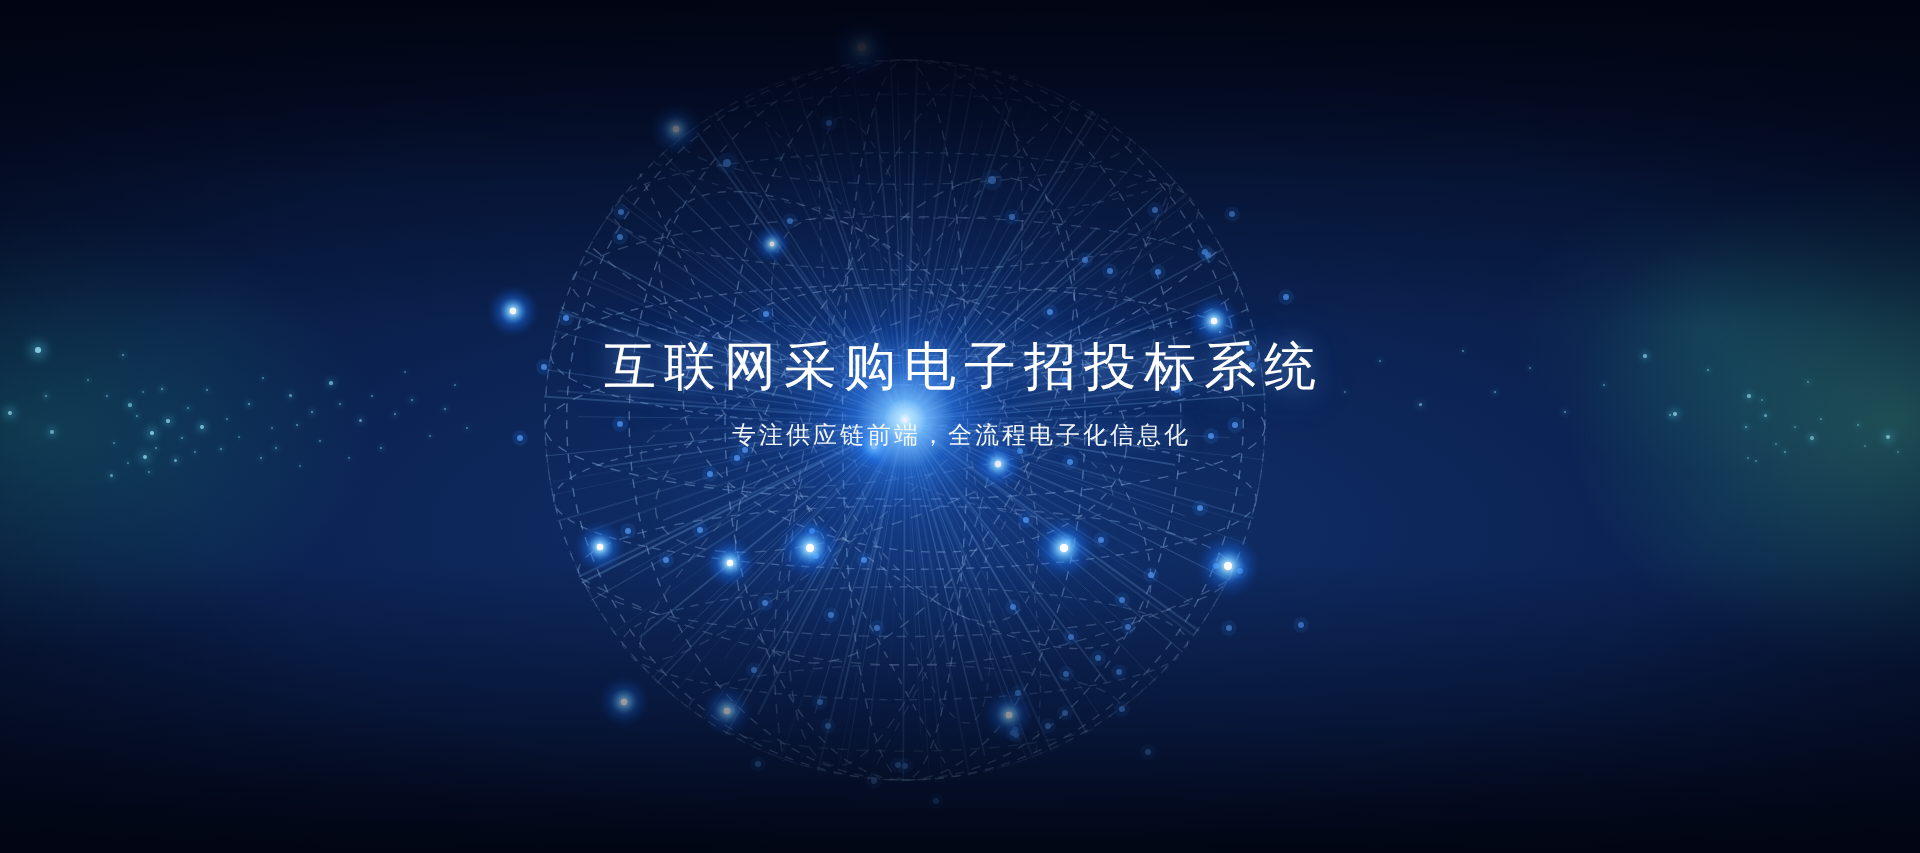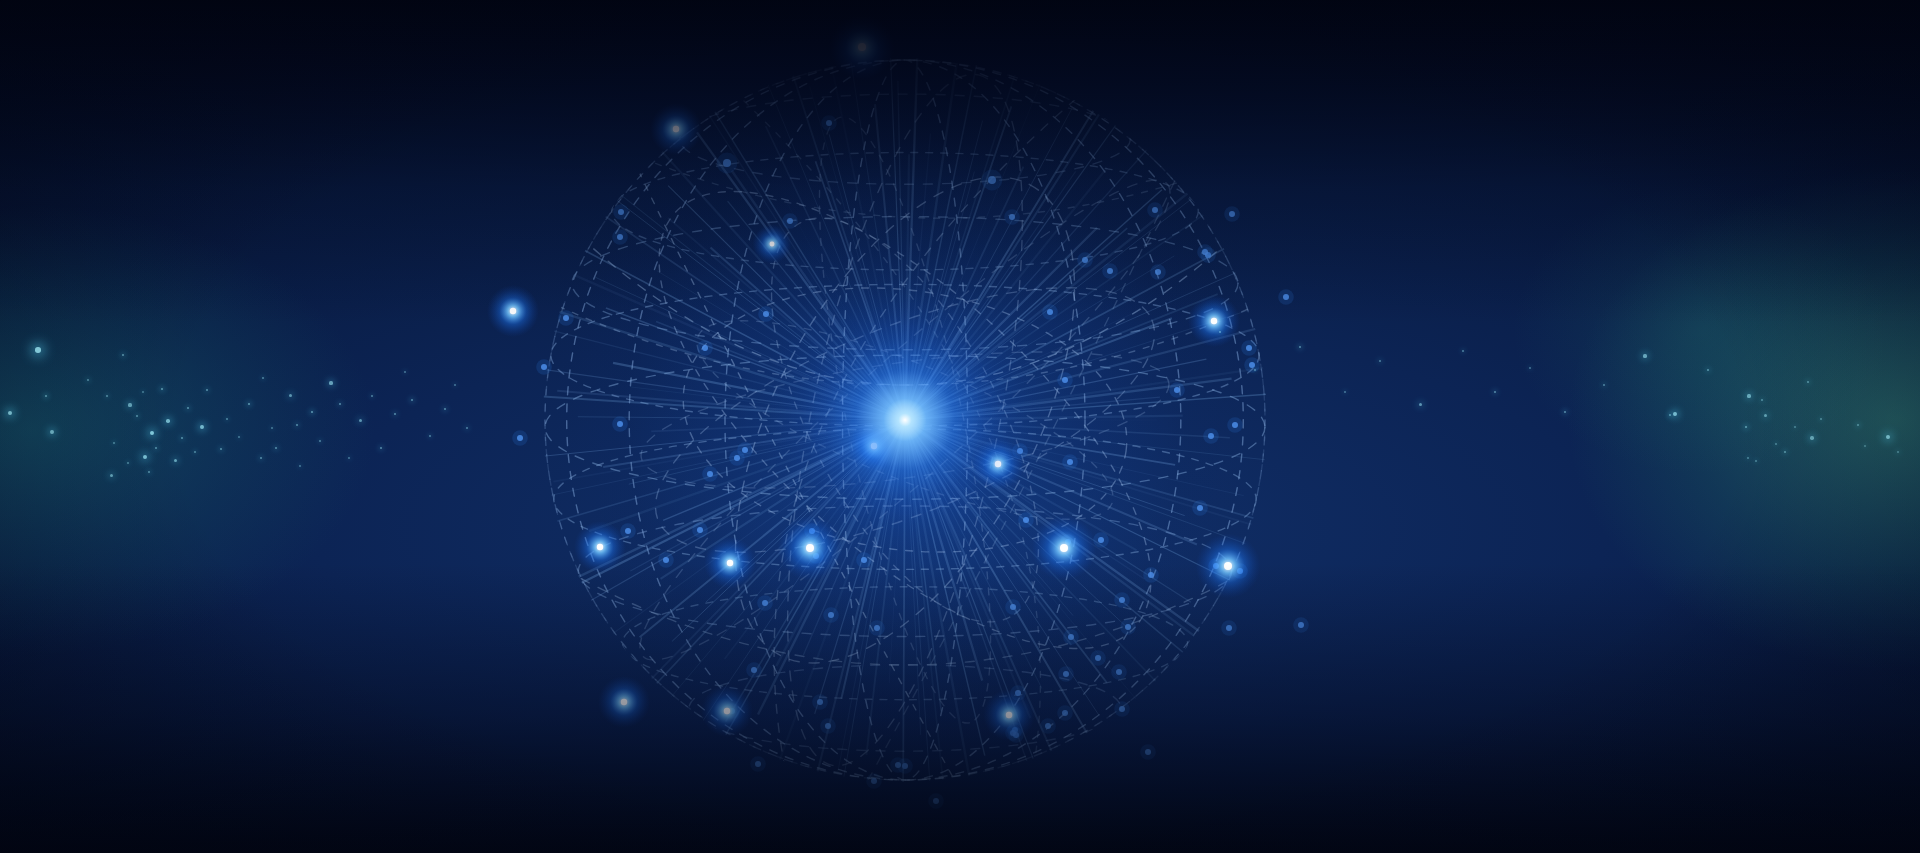--- a/index.html
+++ b/index.html
@@ -631,15 +631,17 @@
       <div class="dot" style="left: 1885.9px; top: 434.9px; width: 4.2px; height: 4.2px; background: rgb(159, 240, 255); opacity: 0.8; box-shadow: rgba(90, 220, 255, 0.52) 0px 0px 8.4px 2.9px;"></div>
       <div class="dot" style="left: 1896.8px; top: 450.8px; width: 2.4px; height: 2.4px; background: rgb(159, 240, 255); opacity: 0.45; box-shadow: rgba(90, 220, 255, 0.29) 0px 0px 4.8px 1.7px;"></div>
     </div>
 
   <div class="layer bg-top-dark"></div>
   <div class="layer vignette"></div>
 
   <div class="starburst"></div>
 
   <div class="content">
+    <h1 class="title">互联网采购电子招投标系统</h1>
+    <p class="subtitle-cn">专注供应链前端，全流程电子化信息化</p>
   </div>
 
 </div>
 
 </body></html>

